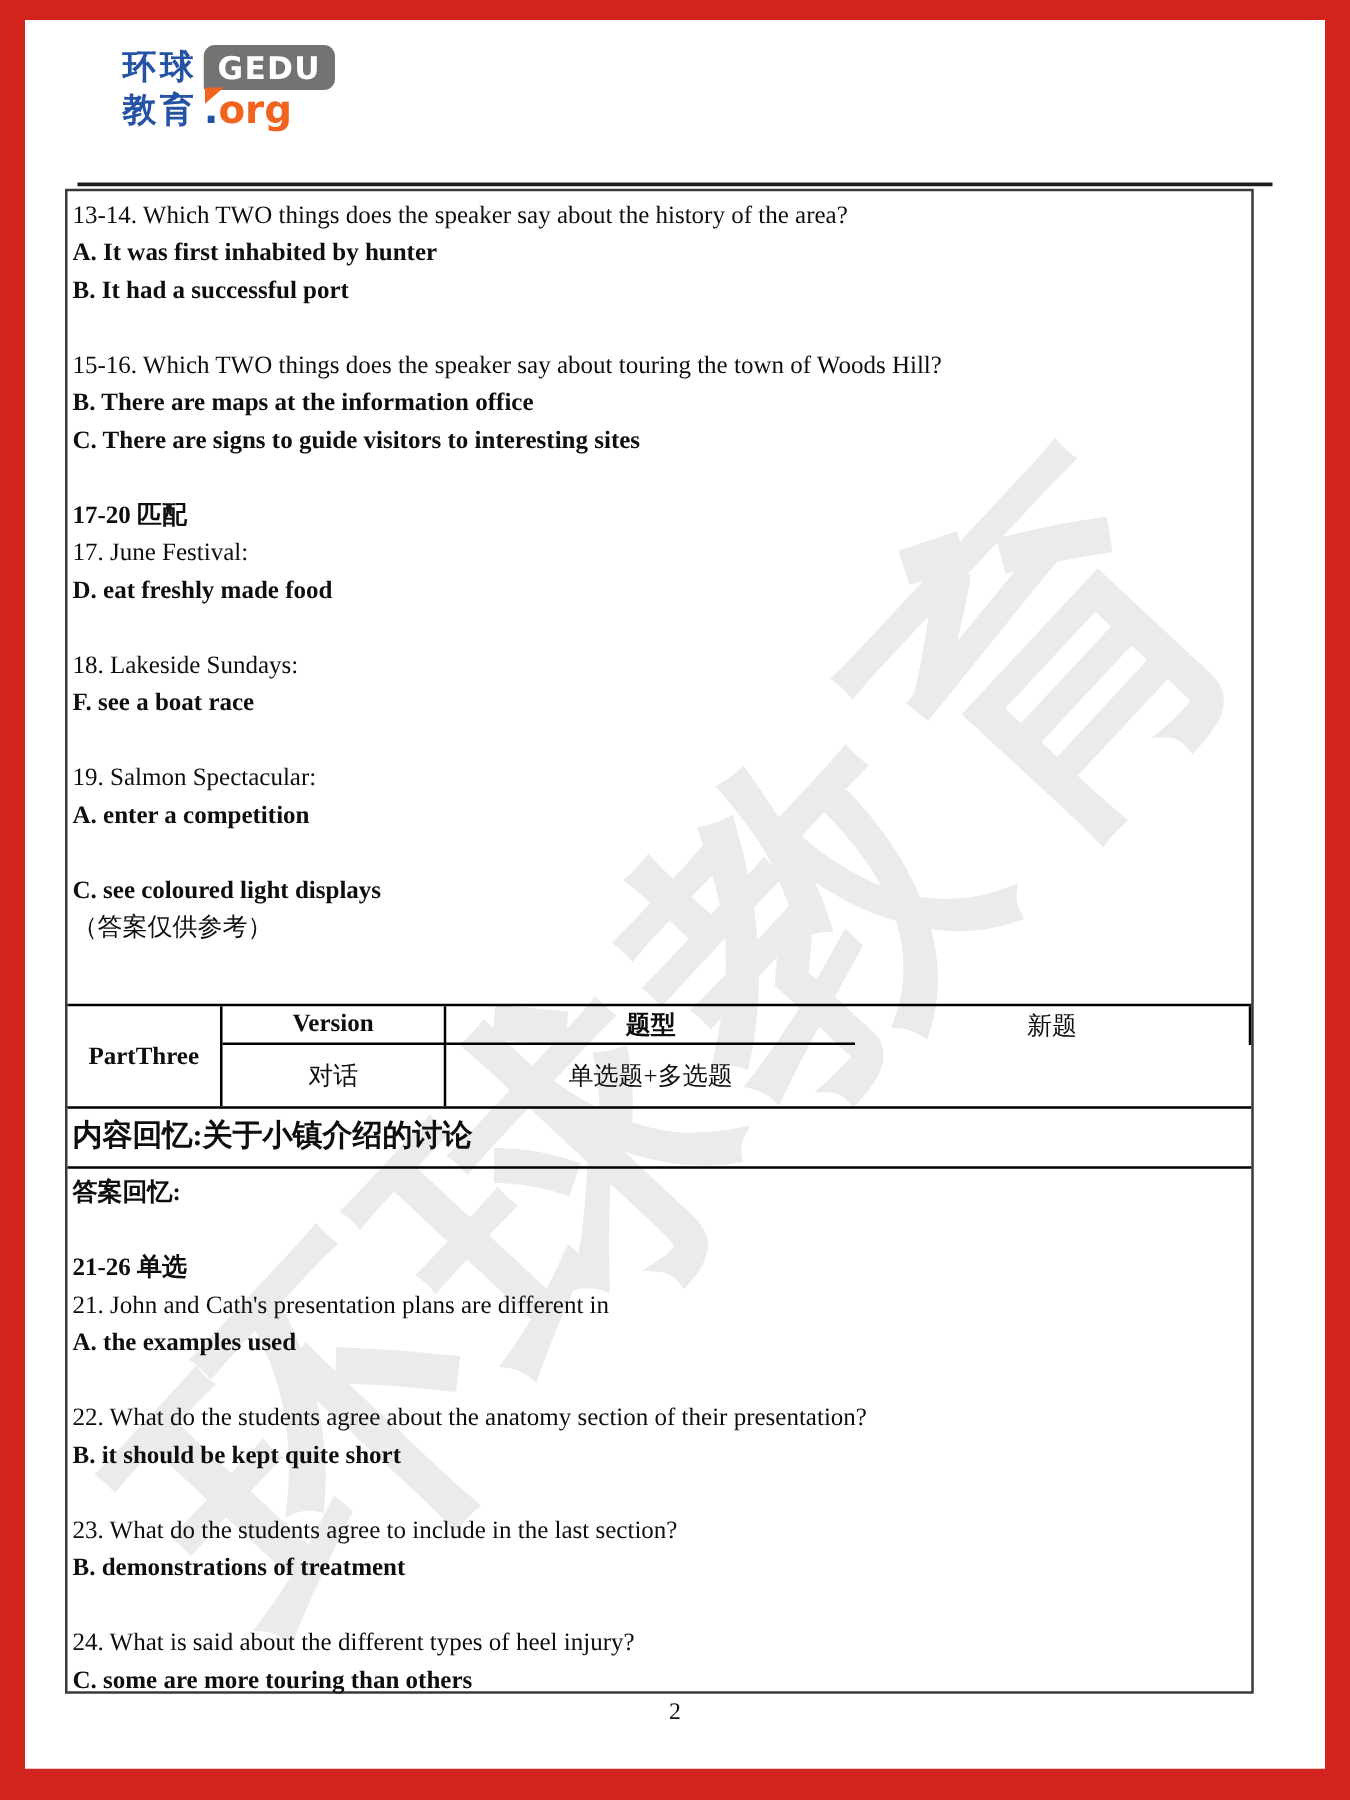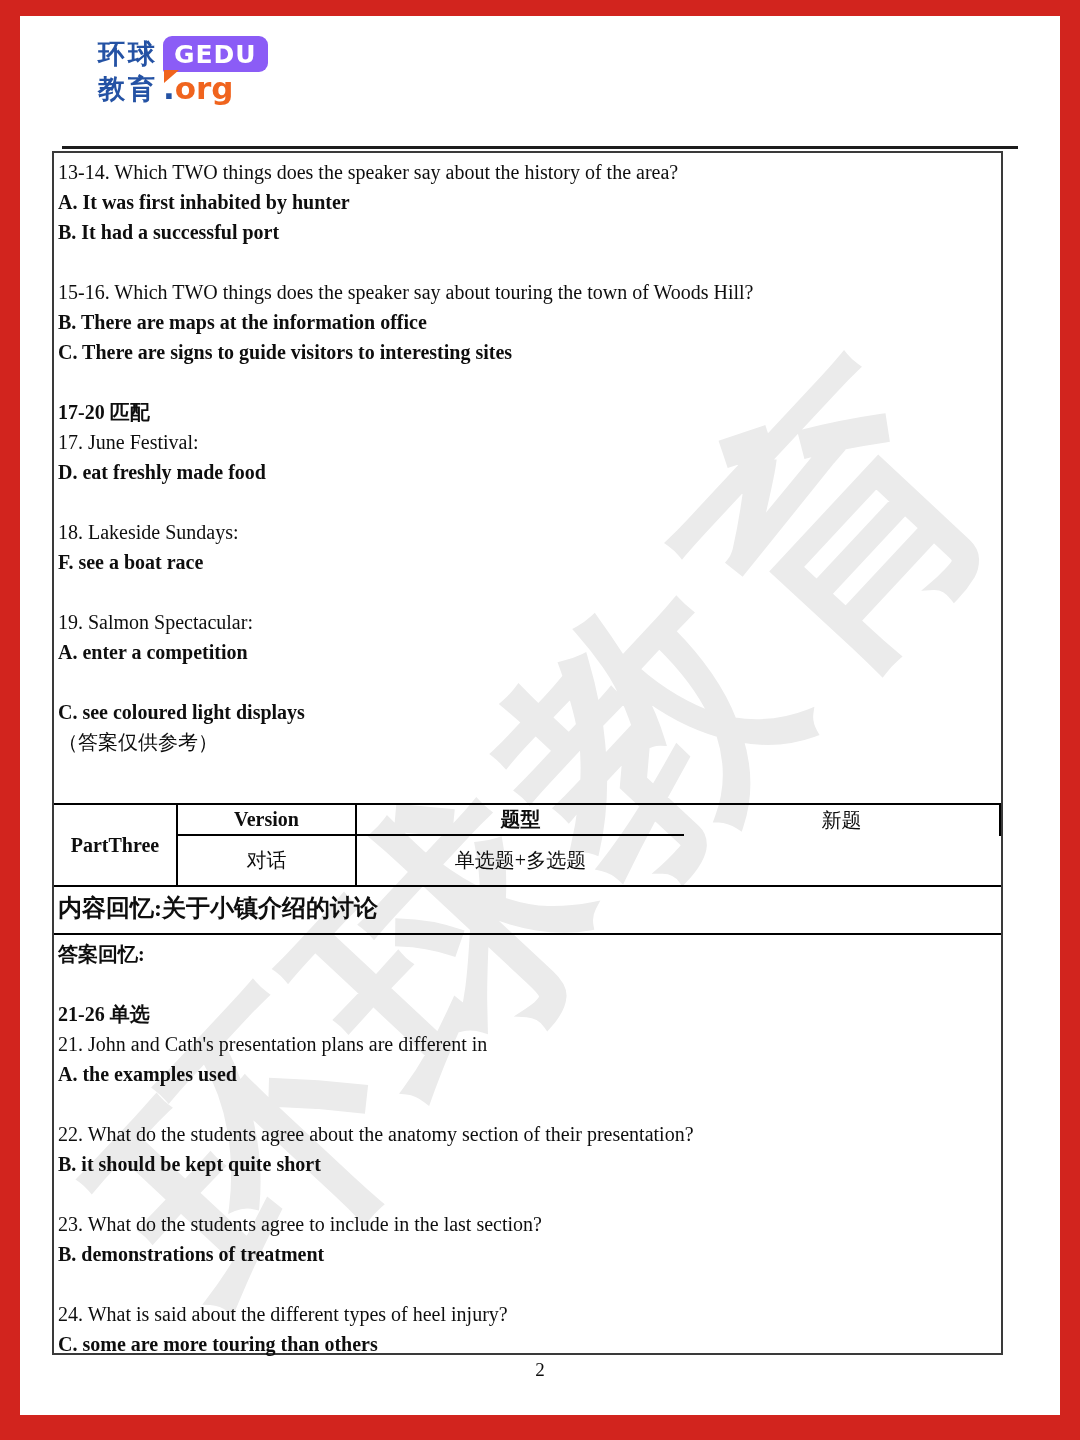--- a/index.html
+++ b/index.html
@@ -17,21 +17,21 @@
   .watermark{position:absolute;left:555px;top:835px;z-index:0;
     transform:translate(-50%,-50%) rotate(-47deg);
     font-family:"DejaVu Sans",sans-serif;font-weight:700;font-size:270px;
     letter-spacing:18px;color:#ebebeb;white-space:nowrap;}
 
   
   .logo{position:absolute;left:98px;top:36px;display:flex;align-items:flex-start;z-index:2;}
   .logo-cjk{font-family:"DejaVu Sans",sans-serif;font-weight:700;color:#2452a4;
     font-size:27px;line-height:35px;letter-spacing:3px;}
   .logo-right{margin-left:5px;display:flex;flex-direction:column;align-items:flex-start;}
-  .badge{position:relative;background:#8b5cf6;color:#fff;font-family:"DejaVu Sans",sans-serif;
+  .badge{position:relative;background:#737373;color:#fff;font-family:"DejaVu Sans",sans-serif;
     font-weight:700;font-size:25px;line-height:25px;padding:6px 11px 5px 11px;
     border-radius:9px 9px 9px 2px;letter-spacing:1px;}
   .badge::after{content:"";position:absolute;left:1px;bottom:-11px;width:0;height:0;
     border-top:13px solid #f0641e;border-right:15px solid transparent;}
   .org{font-family:"DejaVu Sans",sans-serif;font-weight:700;font-size:31px;line-height:31px;
     color:#f0641e;margin-top:1px;}
   .org .dot{color:#2452a4;}
 
   
   .top-rule{position:absolute;left:62px;top:146px;width:956px;height:3px;background:#1c1c1c;z-index:1;}

